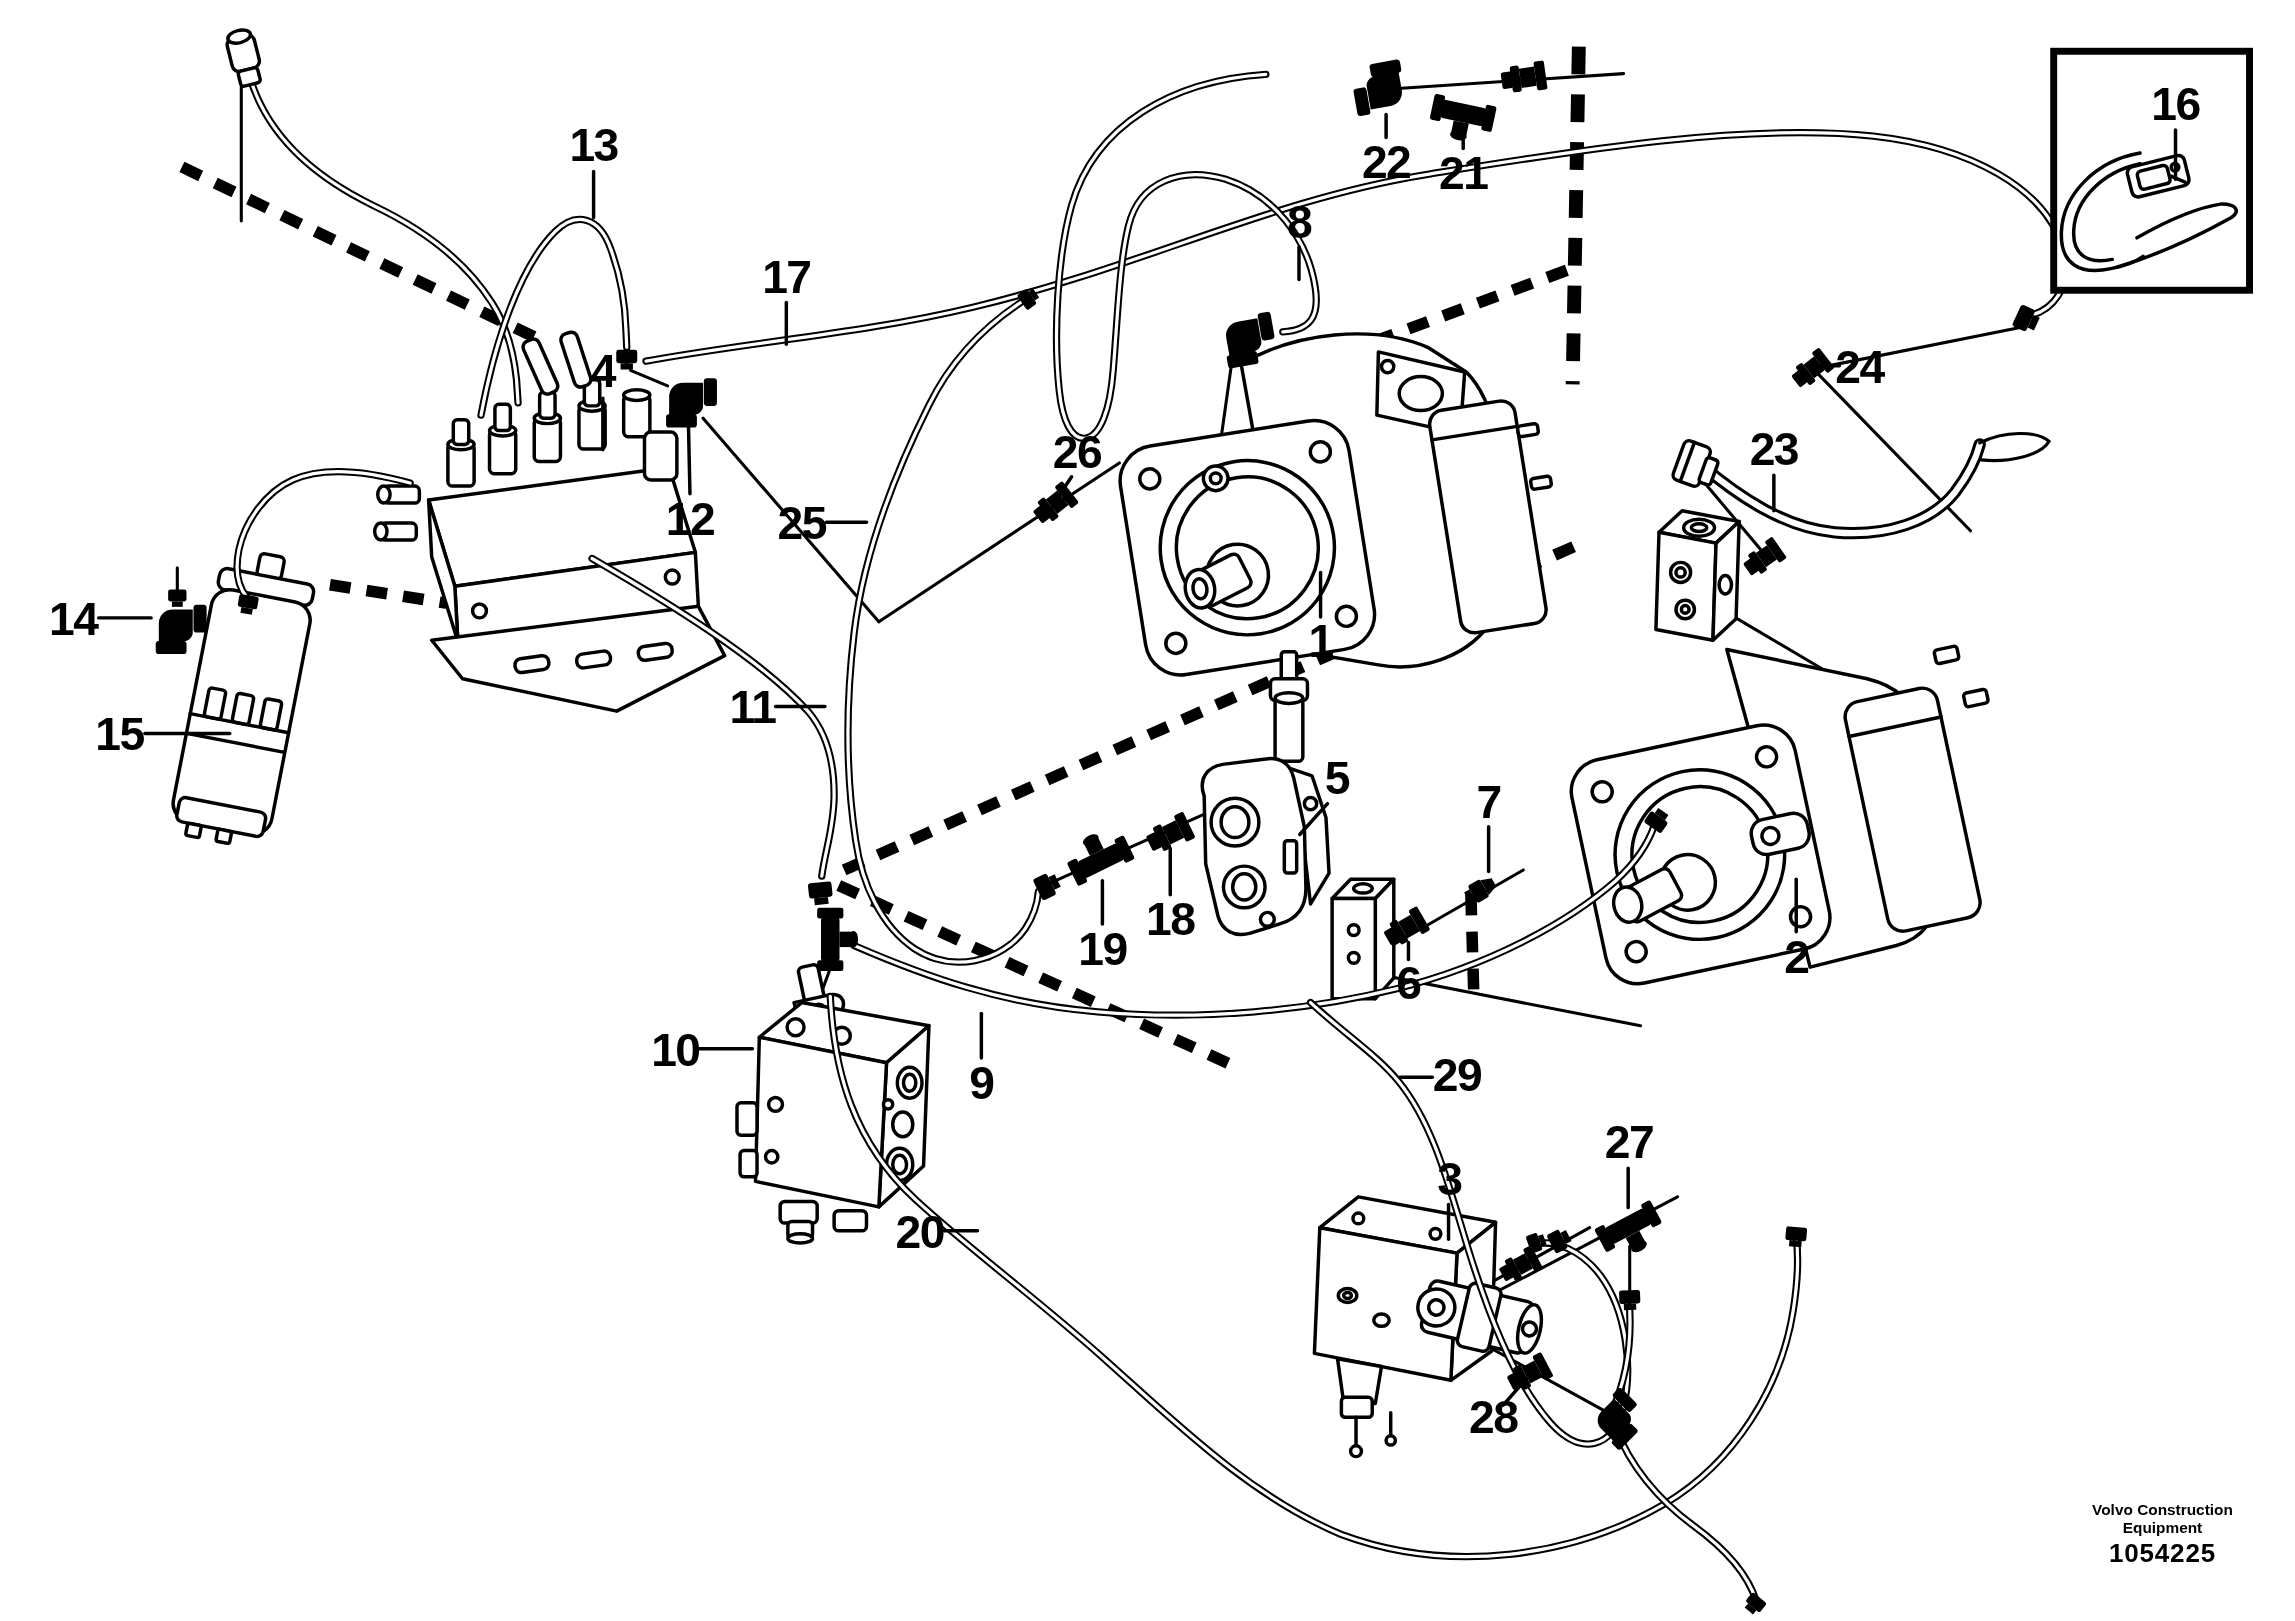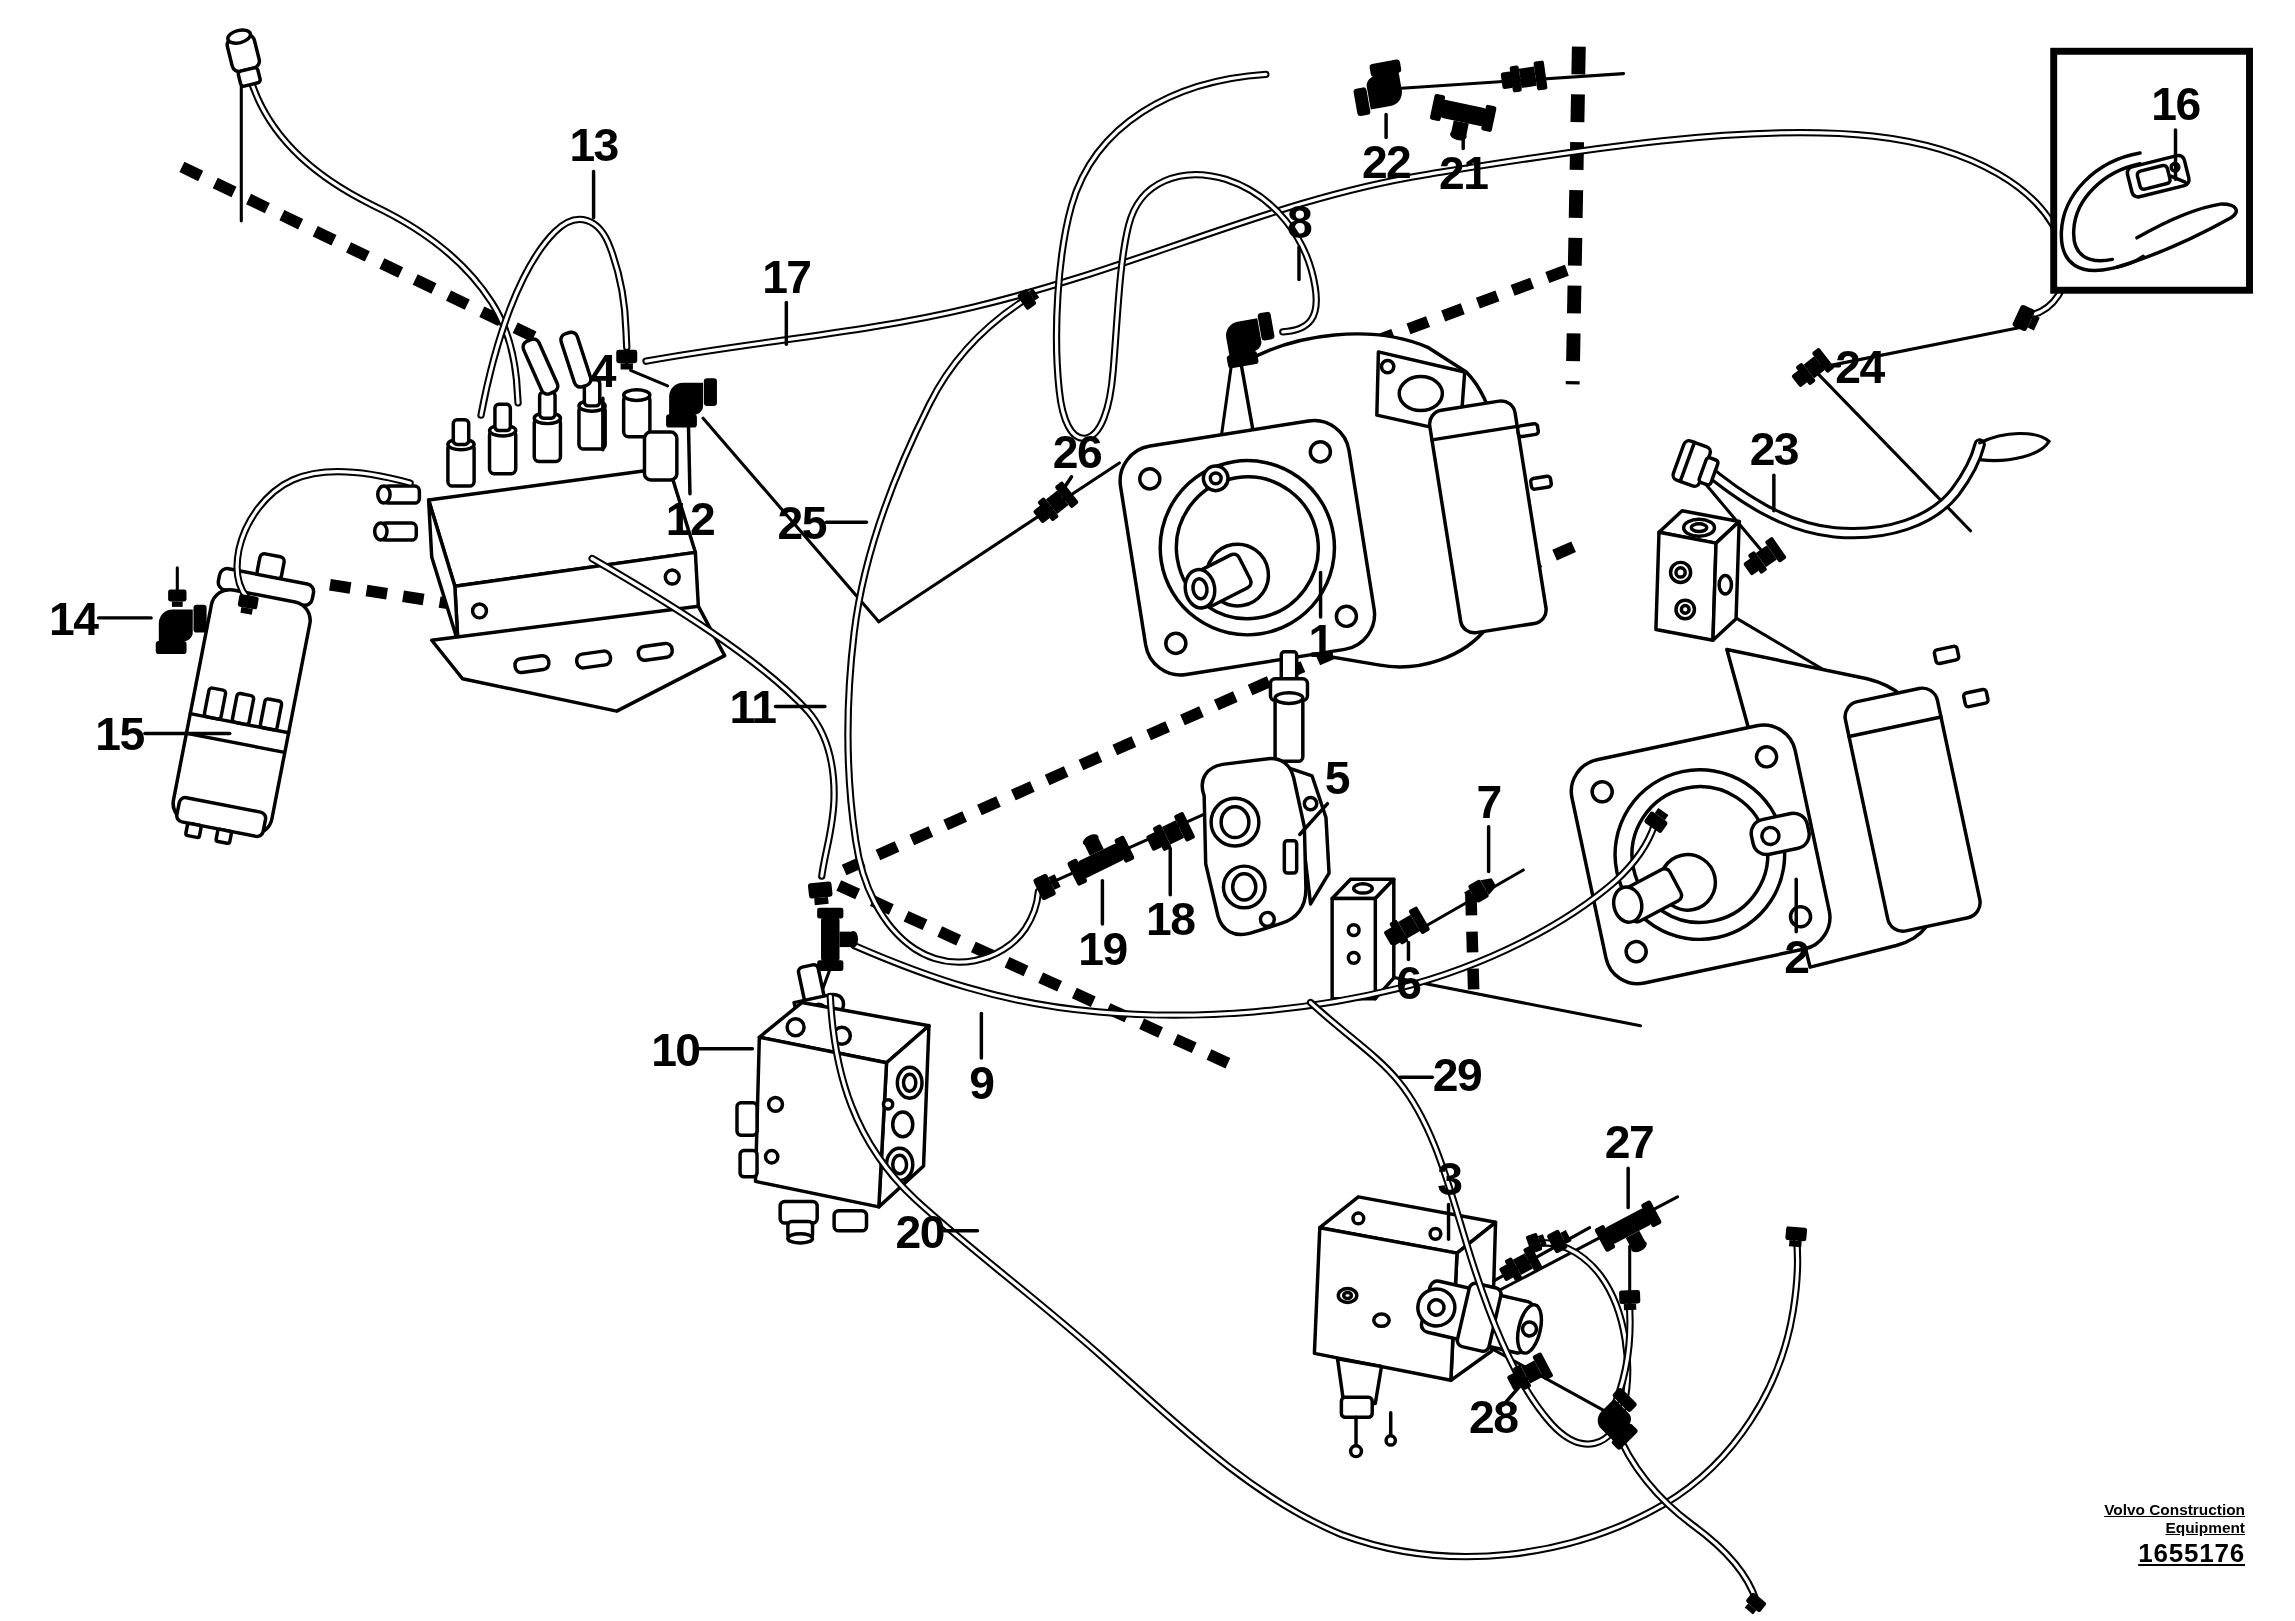--- a/index.html
+++ b/index.html
@@ -13,21 +13,21 @@
   .pipe{fill:none;stroke:#000;stroke-width:4;stroke-linecap:round;}
   .hose{fill:none;stroke:#000;stroke-width:9.5;stroke-linecap:round;}
   .hose-core{fill:none;stroke:#fff;stroke-width:4.2;stroke-linecap:round;}
   .hosefat{fill:none;stroke:#000;stroke-width:16;stroke-linecap:round;}
   .hosefat-core{fill:none;stroke:#fff;stroke-width:8;stroke-linecap:round;}
   .dash{stroke:#000;stroke-width:15;stroke-dasharray:27 21;fill:none;}
   .dashbig{stroke:#000;stroke-width:18;stroke-dasharray:36 26;fill:none;}
   .leader{stroke:#000;stroke-width:4.5;fill:none;stroke-linecap:round;}
   .callout{font:700 60px "Liberation Sans",sans-serif;fill:#000;text-anchor:middle;
            letter-spacing:-2px;}
-  #footer{position:absolute;left:2080px;top:1501px;width:165px;text-align:right;color:#000;text-decoration:underline;}
+  #footer{position:absolute;left:2080px;top:1501px;width:165px;text-align:center;color:#000;}
   #footer .brand{font:700 15.4px "Liberation Sans",sans-serif;line-height:1.15;}
   #footer .num{font:700 26px "Liberation Sans",sans-serif;margin-top:1.5px;letter-spacing:0.8px;}
 </style>
 </head>
 <body>
 
 <svg width="2295" height="1622" viewBox="0 0 2977 2103">
   <defs>
     <g id="sym-bushing">
       <rect x="-36" y="-12" width="16" height="24" rx="3"></rect>
@@ -441,15 +441,15 @@
     <text class="callout" x="1040" y="699">25</text>
     <text class="callout" x="1397" y="607">26</text>
     <text class="callout" x="2113" y="1502">27</text>
     <text class="callout" x="1937" y="1859">28</text>
     <text class="callout" x="1890" y="1415">29</text>
   </g>
 </svg>
 
 <div id="footer">
   <div class="brand">Volvo Construction Equipment</div>
-  <div class="num">1655176</div>
+  <div class="num">1054225</div>
 </div>
 
 
 </body></html>

